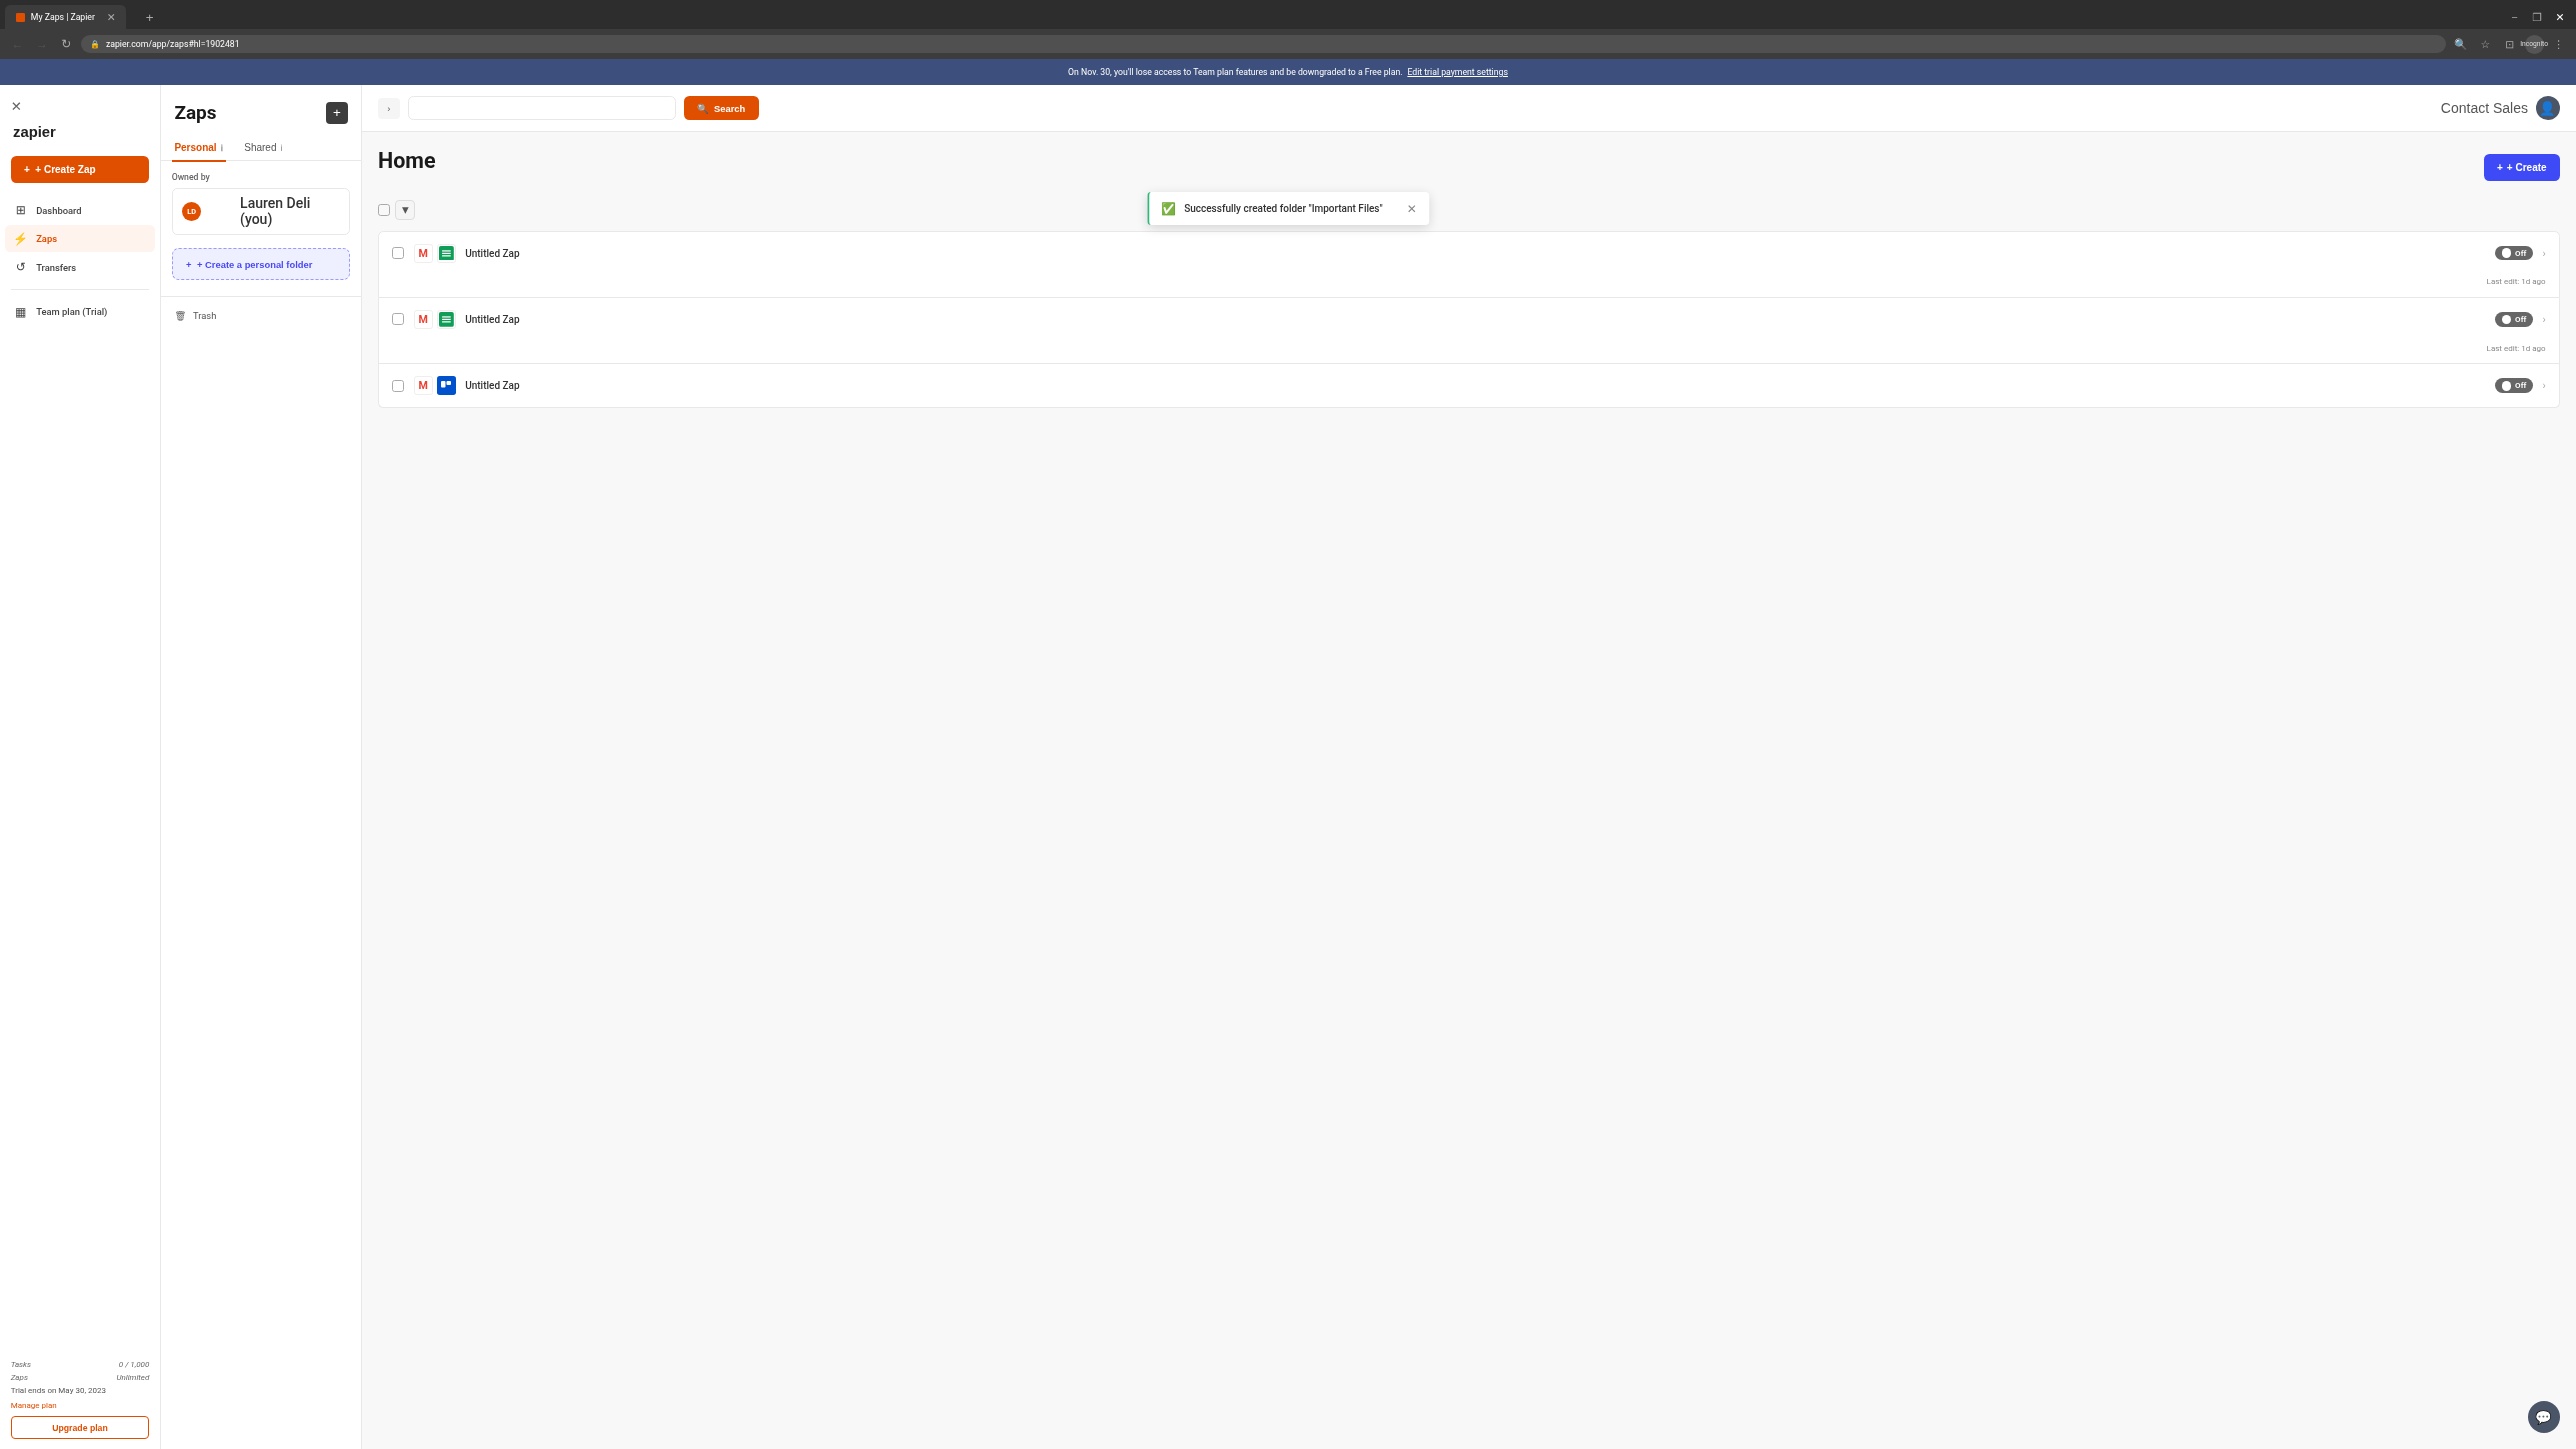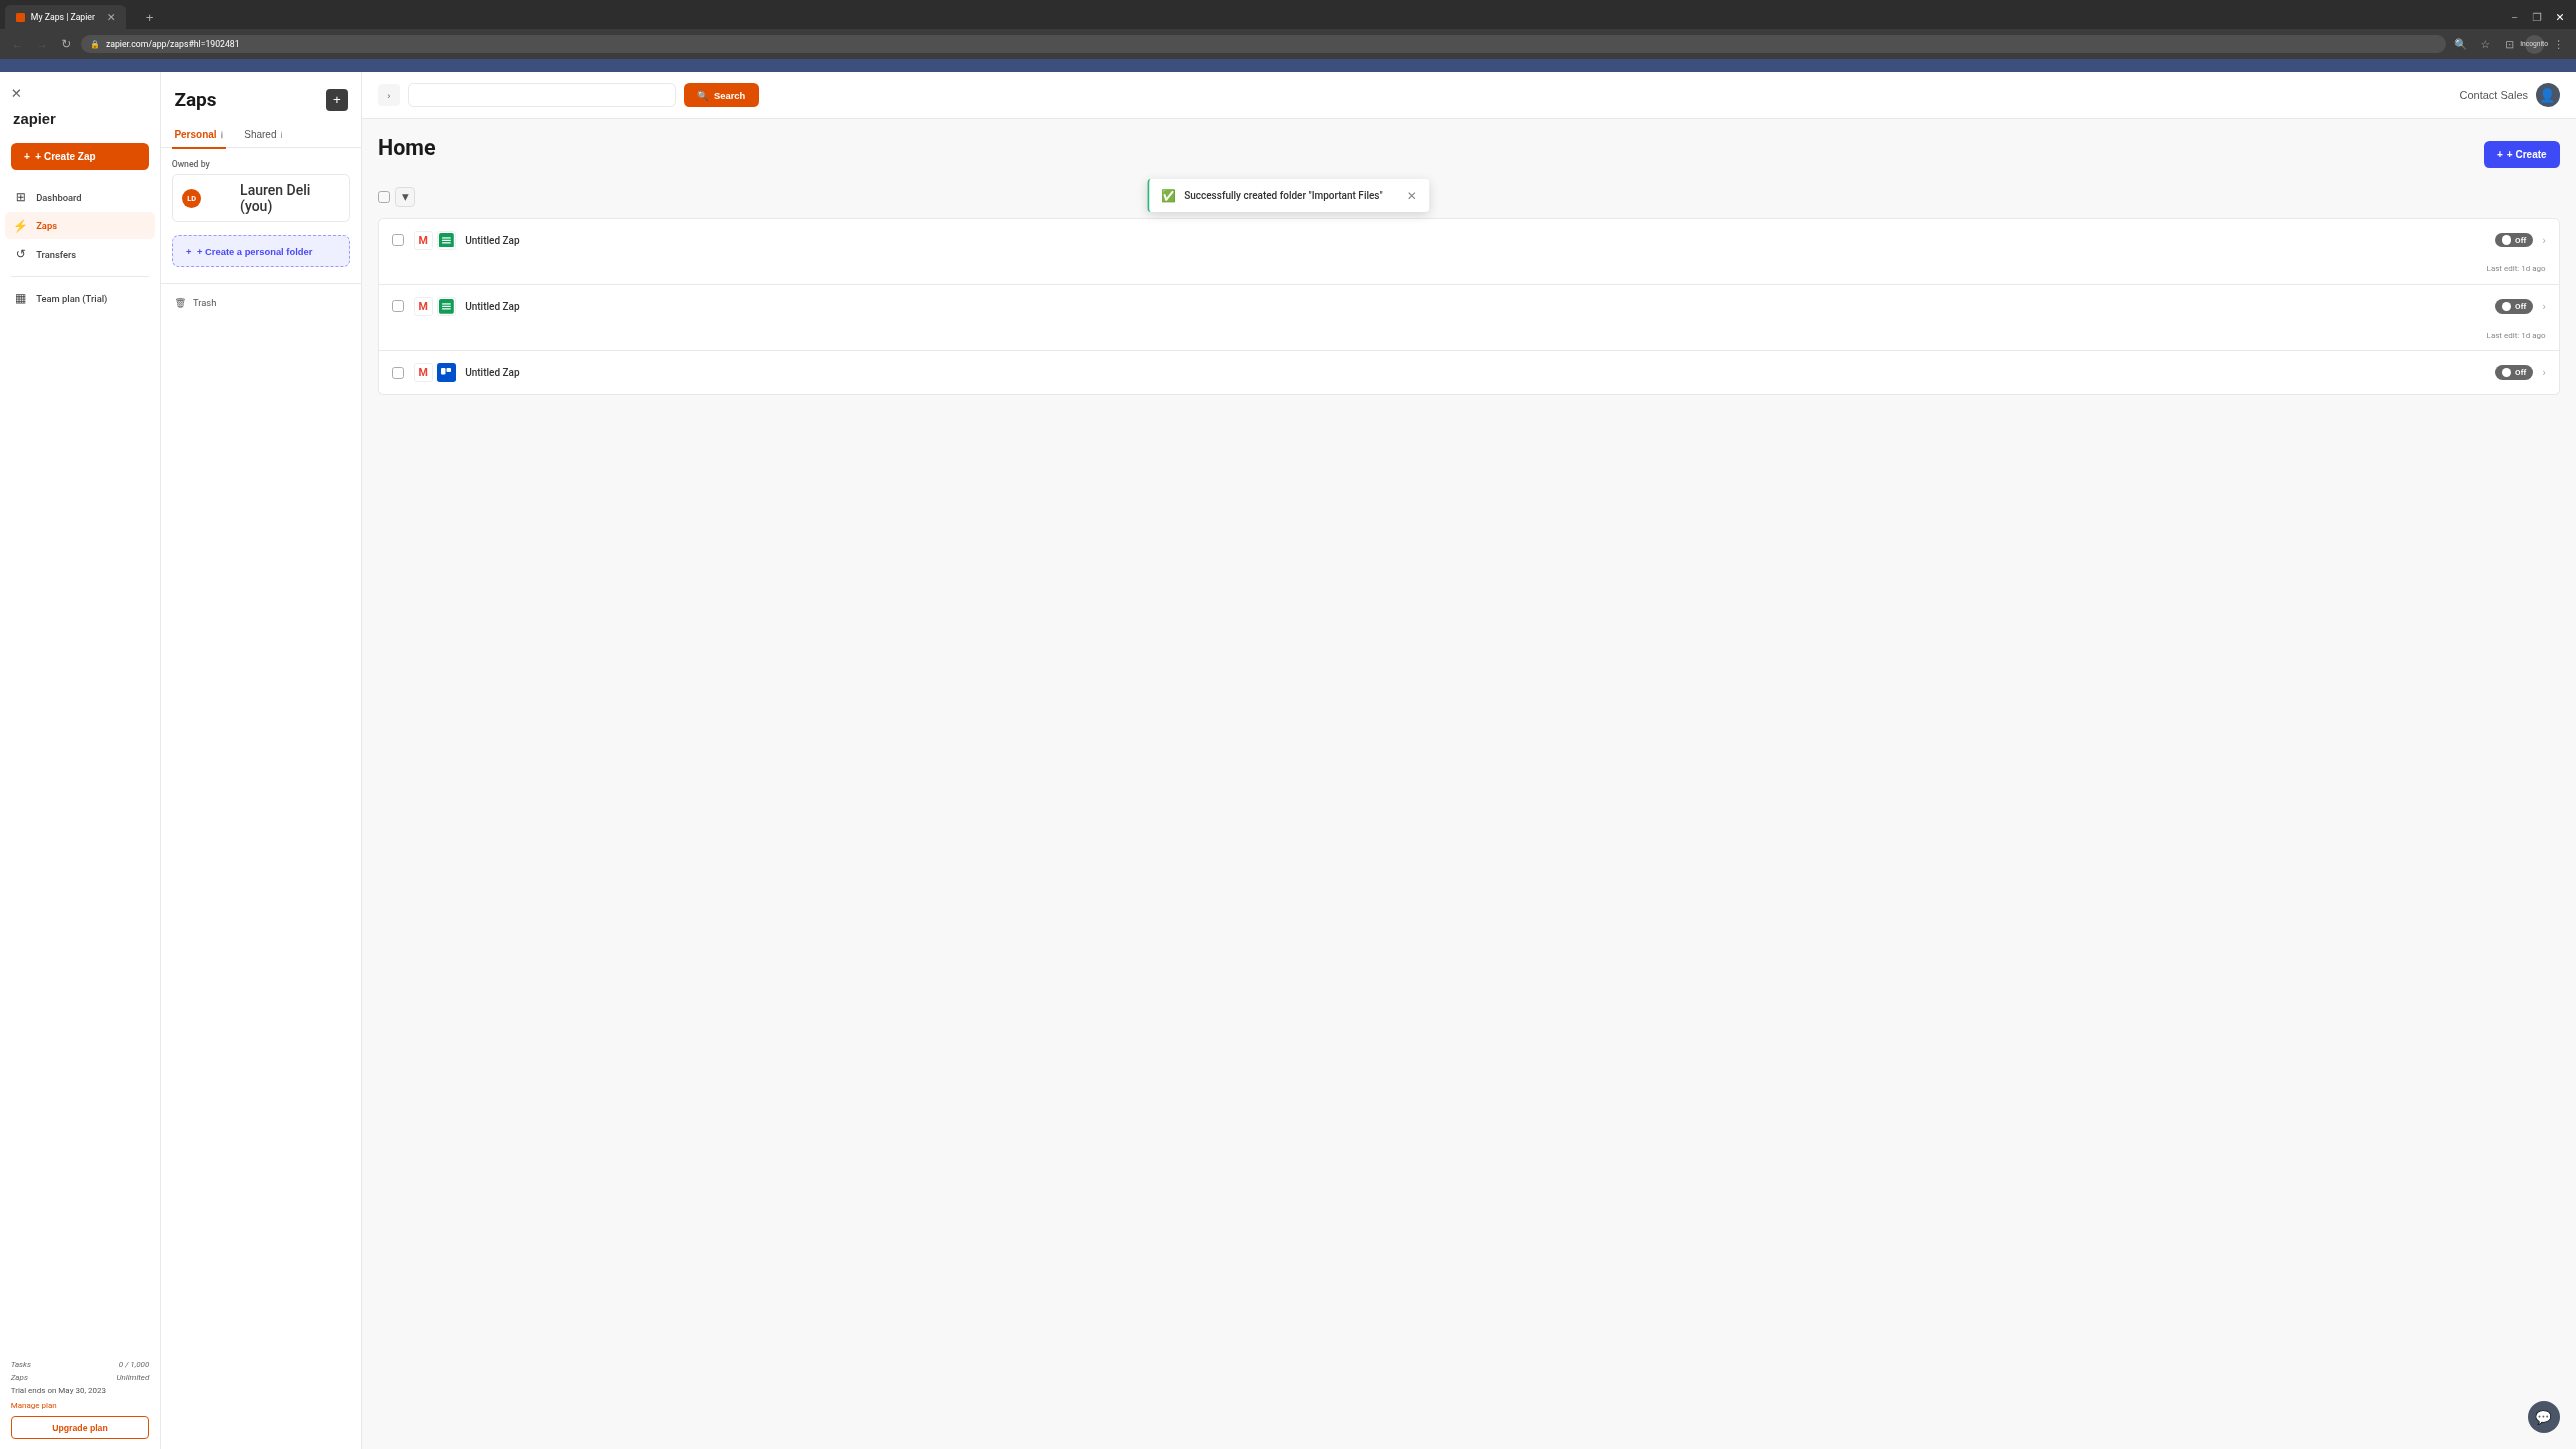--- a/index.html
+++ b/index.html
@@ -77,21 +77,21 @@
     .trash-item { padding: 8px 13.4px; display: flex; align-items: center; gap: 6.7px; cursor: pointer; color: #555; font-size: 9.4px; }
 
     
     .main-content { flex: 1; display: flex; flex-direction: column; overflow: hidden; background: #f8f8f8; }
     .main-topbar { background: #fff; border-bottom: 0.7px solid #e8e8e8; padding: 10.7px 16px; display: flex; align-items: center; justify-content: space-between; }
     .topbar-left { display: flex; align-items: center; gap: 8px; }
     .chevron-btn { background: #f5f5f5; border: none; border-radius: 4px; width: 21.5px; height: 21.5px; cursor: pointer; display: flex; align-items: center; justify-content: center; color: #555; font-size: 9.4px; }
     .search-bar { border: 1px solid #e8e8e8; border-radius: 5.4px; padding: 5.4px 9.4px; font-size: 9.4px; width: 268px; color: #333; background: #fff; }
     .search-btn { background: #e04e00; color: #fff; border: none; border-radius: 5.4px; padding: 6.7px 13.4px; font-size: 9.4px; font-weight: 600; cursor: pointer; display: flex; align-items: center; gap: 5.4px; }
     .topbar-right { display: flex; align-items: center; gap: 8px; }
-    .contact-sales { background: none; border: none; color: #555; font-size: 11px; cursor: pointer; }
+    .contact-sales { background: none; border: none; color: #555; font-size: 14px; cursor: pointer; }
     .avatar-btn { background: #4a5568; border-radius: 50%; width: 24px; height: 24px; display: flex; align-items: center; justify-content: center; cursor: pointer; border: none; }
 
     
     .content-area { flex: 1; padding: 16px; overflow-y: auto; }
     .content-title { font-size: 21.5px; font-weight: 700; color: #1a1a1a; margin-bottom: 13.4px; }
     .select-row { display: flex; align-items: center; gap: 5.4px; margin-bottom: 10.7px; }
     .checkbox { width: 12px; height: 12px; border: 1.3px solid #aaa; border-radius: 2.7px; cursor: pointer; }
     .dropdown-btn { background: #f5f5f5; border: 1px solid #ddd; border-radius: 4px; width: 20px; height: 20px; cursor: pointer; display: flex; align-items: center; justify-content: center; color: #555; }
     .zap-list { display: flex; flex-direction: column; gap: 0; }
     .zap-card { background: #fff; border: 0.7px solid #e8e8e8; border-radius: 0; padding: 0; display: flex; flex-direction: column; }
@@ -146,20 +146,24 @@
         <span style="font-size:6.7px;">Incognito</span>
       </div>
       <button class="browser-action-btn">⋮</button>
     </div>
   </div>
 </div>
 
 <div class="app-wrapper">
 
   <div class="trial-banner">
+    <div>
+      <span>On Nov. 30, you'll lose access to Team plan features and be downgraded to a Free plan.</span>
+      <a style="color:#fff;text-decoration:underline;margin-left:2.7px;cursor:pointer;">Edit trial payment settings</a>
+    </div>
   </div>
 
   <div class="app-body">
 
     <div class="toast">
       <span class="toast-icon">✅</span>
       <span class="toast-text">Successfully created folder "Important Files"</span>
       <span class="toast-close">✕</span>
     </div>
 

